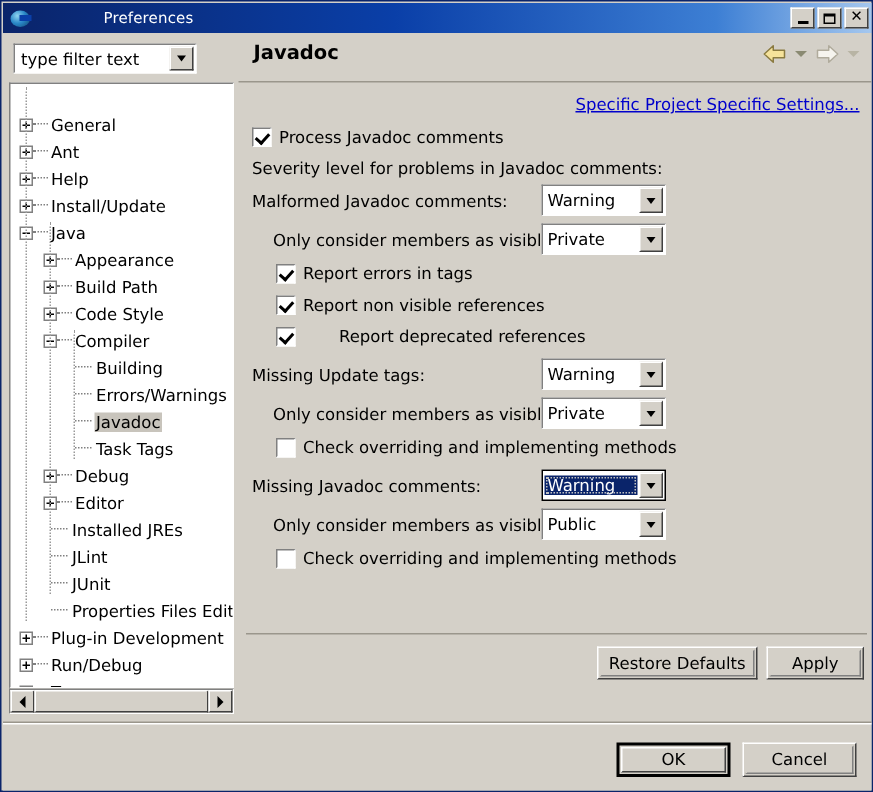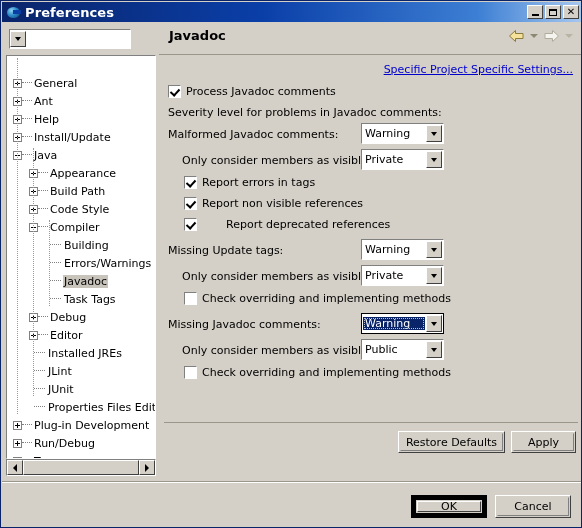--- a/index.html
+++ b/index.html
@@ -46,24 +46,25 @@
     background: radial-gradient(circle at 35% 32%, #8fd3f0 0%, #2a88c8 45%, #10436e 100%);
   }
   .title-icon .notch {
     position: absolute;
     left: 7px; top: 5px;
     width: 8px; height: 4px;
     background: #0a3fa8;
   }
   .title-text {
     color: #ffffff;
-    font-weight: bold;
-    font-size: 13px;
+    font-weight: normal;
+    font-size: 10px;
     letter-spacing: 0.1px;
     white-space: nowrap;
+    margin-left: 44px;
   }
   .title-buttons {
     margin-left: auto;
     display: flex;
     gap: 2px;
     padding-right: 1px;
   }
   .tbtn {
     width: 16px; height: 14px;
     background: #d4d0c8;
@@ -395,21 +396,21 @@
     cursor: pointer;
   }
   .btn .inner {
     position: absolute;
     left: 1px; right: 1px; top: 1px; bottom: 1px;
     border: 1px solid;
     border-color: #d4d0c8 #808080 #808080 #d4d0c8;
     pointer-events: none;
   }
   .btn.default {
-    border: 5px solid #000000;
+    border: 2px solid #000000;
   }
   .btn.default .inner2 {
     position: absolute;
     left: 1px; right: 1px; top: 1px; bottom: 1px;
     border: 1px solid;
     border-color: #ffffff #404040 #404040 #ffffff;
     pointer-events: none;
   }
   .btn span { position: relative; z-index: 2; }
 
@@ -450,20 +451,21 @@
           <span>✕</span>
         </div>
     </div>
   </div>
 
   <div class="content">
 
     <div class="leftcol">
 
       <div class="filter-box">
+        <div class="ftext" title="type filter text">type filter text</div>
         <div class="fbtn">
           <div class="arrow-dn"></div>
         </div>
       </div>
 
       <div class="tree-panel">
         <div class="tree" id="tree-root">
             <div class="trow">
               <div class="tspacer" style="width: 6px;"></div>
               <div class="tbox plus"></div>

